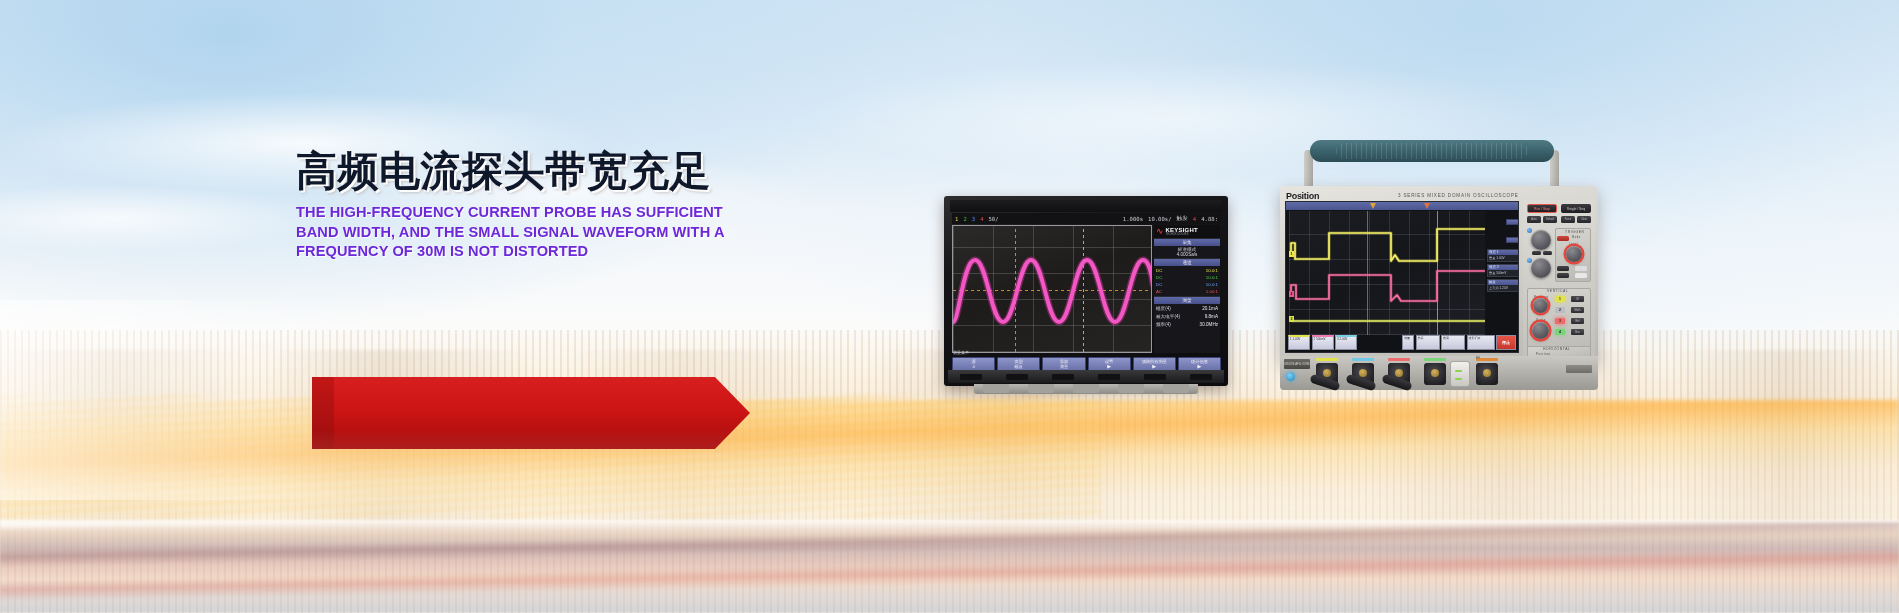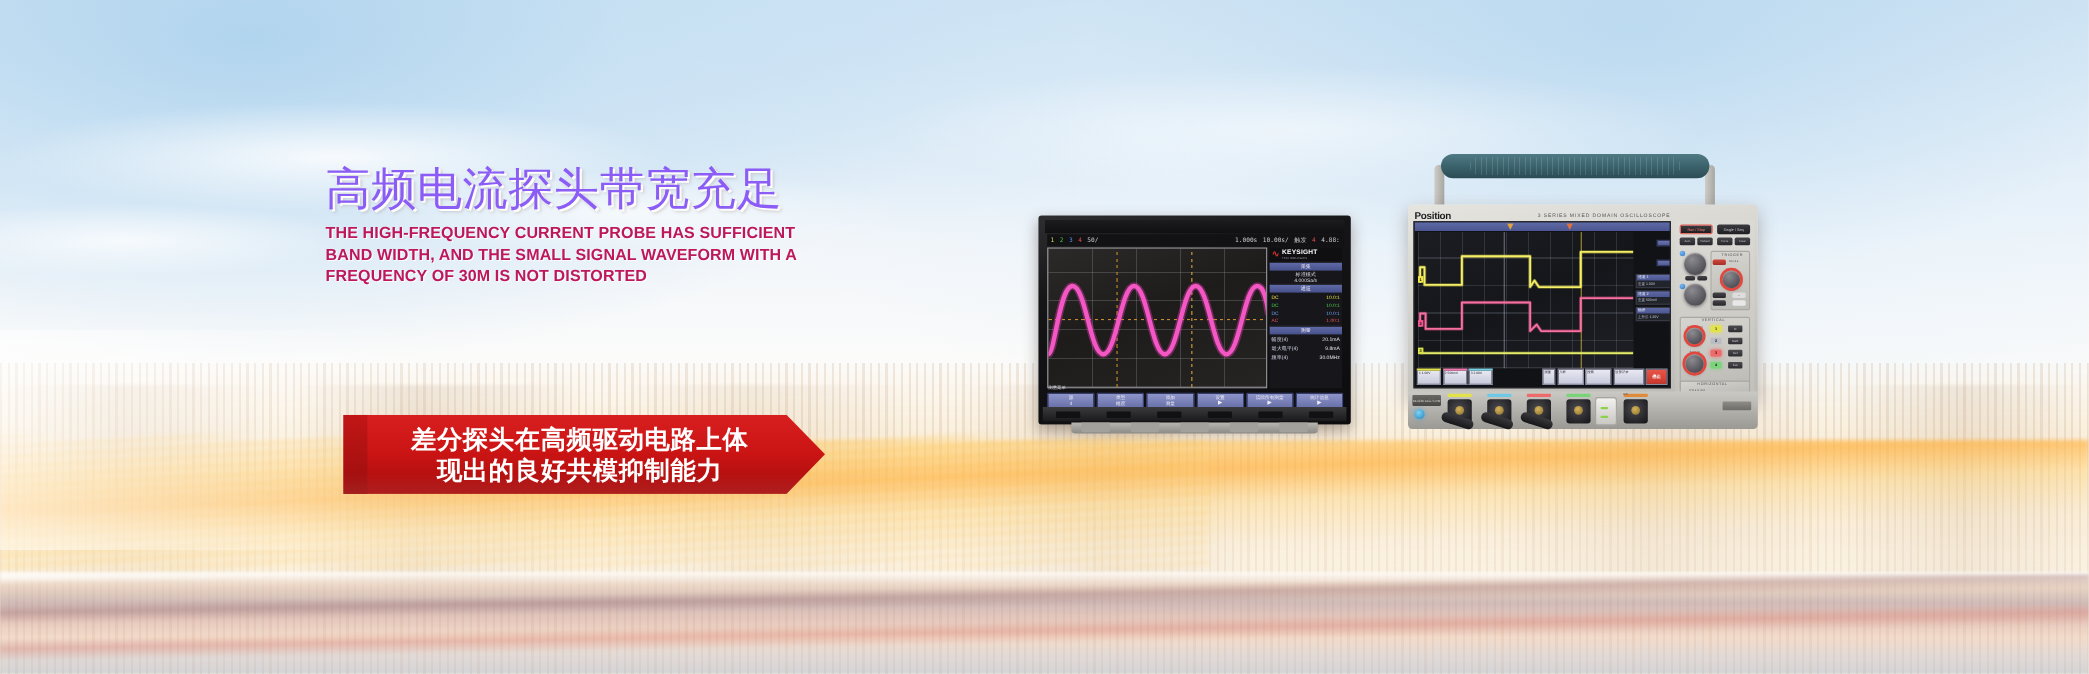--- a/index.html
+++ b/index.html
@@ -90,33 +90,33 @@
     filter: blur(1.4px);
   }
   .bg-fade-left {
     position: absolute; left: 0; top: 300px; width: 560px; height: 200px;
     background: linear-gradient(90deg, rgba(255,255,255,0.55) 0%, rgba(255,255,255,0.1) 60%, rgba(255,255,255,0) 100%);
   }
 
   
   .copy { position: absolute; left: 296px; top: 148px; width: 470px; }
   .headline-1, .headline-2 {
-    color: #8b5cf6;
-    font-weight: 400;
+    color: #0f172a;
+    font-weight: 700;
     letter-spacing: 0.5px;
     white-space: nowrap;
     text-shadow:
       2px 2px 0 rgba(255,255,255,0.95),
       3px 3px 3px rgba(150,120,110,0.35);
   }
   .headline-1 { font-size: 41px; line-height: 46px; }
   .headline-2 { font-size: 38px; line-height: 44px; margin-top: 1px; }
   .subcopy {
     margin-top: 9px;
-    color: #be185d;
+    color: #6d28d9;
     font-size: 14.6px;
     font-weight: 700;
     line-height: 19.5px;
     letter-spacing: 0.1px;
     width: 458px;
     text-shadow: 1px 1px 0 rgba(255,255,255,0.9);
   }
 
   
   .ribbon {
@@ -472,24 +472,20 @@
   <div class="bg-road-lines"></div>
   <div class="bg-fade-left"></div>
 
   <div class="copy">
     <div class="headline-1">高频电流探头带宽充足</div>
     <div class="subcopy">THE HIGH-FREQUENCY CURRENT PROBE HAS SUFFICIENT BAND WIDTH, AND THE SMALL SIGNAL WAVEFORM WITH A FREQUENCY OF 30M IS NOT DISTORTED</div>
   </div>
 
   <div class="ribbon">
     <div class="ribbon-tab"></div>
-    <div class="ribbon-text">
-      <div>差分探头在高频驱动电路上体</div>
-      <div>现出的良好共模抑制能力</div>
-    </div>
   </div>
 
   <div class="scope1">
     <div class="s1-bezel"></div>
     <div class="s1-topstrip"></div>
 
     <div class="s1-infobar">
       <span class="ch1">1</span>
       <span class="ch2">2</span>
       <span class="ch3">3</span>

